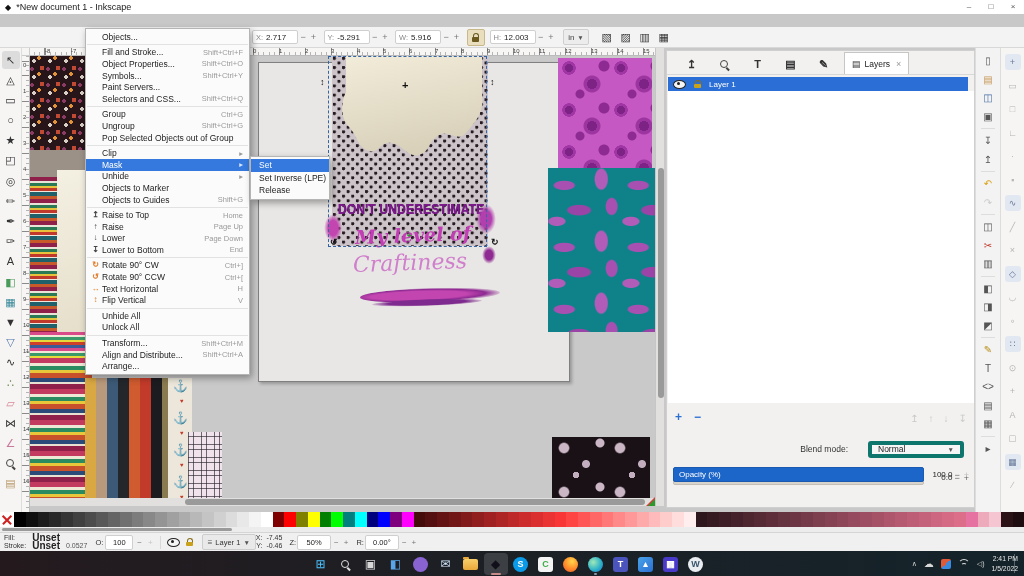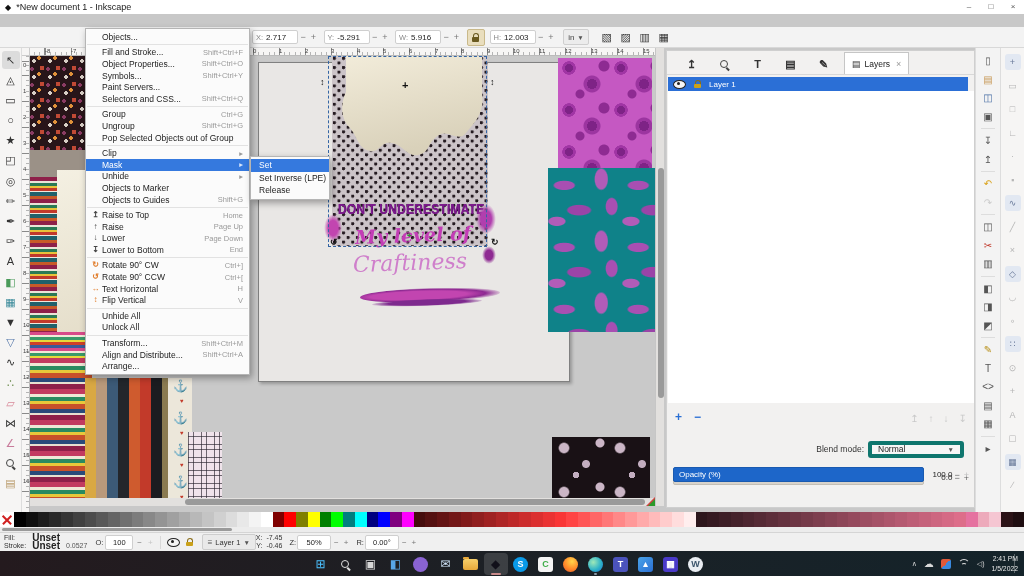--- a/index.html
+++ b/index.html
@@ -88,21 +88,21 @@
   .i-eye{position:relative;width:11px;height:7px;border:1px solid #222;border-radius:50%;background:#f5f5f5;flex:none}
   .i-eye::after{content:"";position:absolute;left:3.2px;top:1.3px;width:3px;height:3px;border-radius:50%;background:#222}
   .i-lock{position:relative;width:9px;height:9px;flex:none}
   .i-lock::before{content:"";position:absolute;left:2px;top:0;width:4px;height:4px;border:1.2px solid #8a6d1a;border-bottom:none;border-radius:3px 3px 0 0}
   .i-lock::after{content:"";position:absolute;left:0.5px;top:4px;width:7px;height:4.5px;background:#caa11a;border-radius:1px}
   .layer-list{position:absolute;left:1px;top:40px;width:306px;height:312px;background:#fff}
   .dock-foot{position:absolute;left:8px;top:358px;width:292px;height:16px;display:flex;align-items:center}
   .df-btn{color:#2a6fd4;font-weight:bold;font-size:12px;margin-right:12px;line-height:1}
   .df-sp{flex:1}
   .df-arrow{color:#c9c9c9;font-size:10px;margin-left:10px}
-  .blend-row{position:absolute;left:0;top:388px;width:100%;height:20px;display:flex;align-items:center;justify-content:flex-end;padding-right:10px;gap:4px;font-size:8.5px;color:#333;box-sizing:border-box}
+  .blend-row{position:absolute;left:0;top:388px;width:100%;height:20px;display:flex;align-items:center;justify-content:flex-end;padding-right:10px;gap:20px;font-size:8.5px;color:#333;box-sizing:border-box}
   .blend-dd{width:96px;height:17px;background:#f6f6f6;border:4px solid #0f766e;border-radius:3px;display:flex;align-items:center;padding:0 6px;font-size:8.5px;color:#222;box-sizing:border-box}
   .blend-dd .arr{margin-left:auto}
   .slider-row{position:absolute;left:6px;width:298px;height:15px;display:flex;align-items:center}
   .track{position:relative;width:254px;height:15px;border-radius:2px;font-size:8px;display:flex;align-items:center;padding-left:5px;box-sizing:border-box}
   .track.blur{background:#d8d3cb;color:#222;border:1px solid #c4bfb6}
   .track.opa{background:#1d66c9;color:#fff;border:1px solid #1a5ab0}
   .sl-val{width:26px;text-align:right;font-size:8px;color:#222;margin-left:3px}
   .sl-btn{font-size:9px;color:#666;padding:0 2px}
   .sl-btn.dim{color:#c0c0c0}
   

